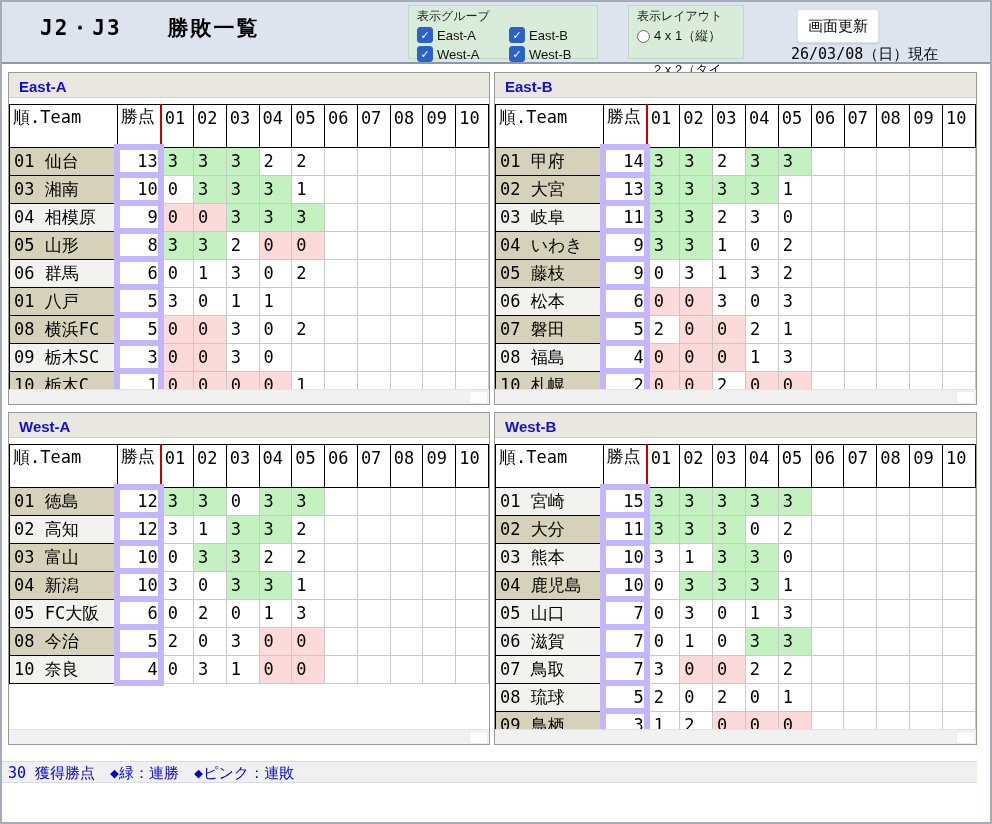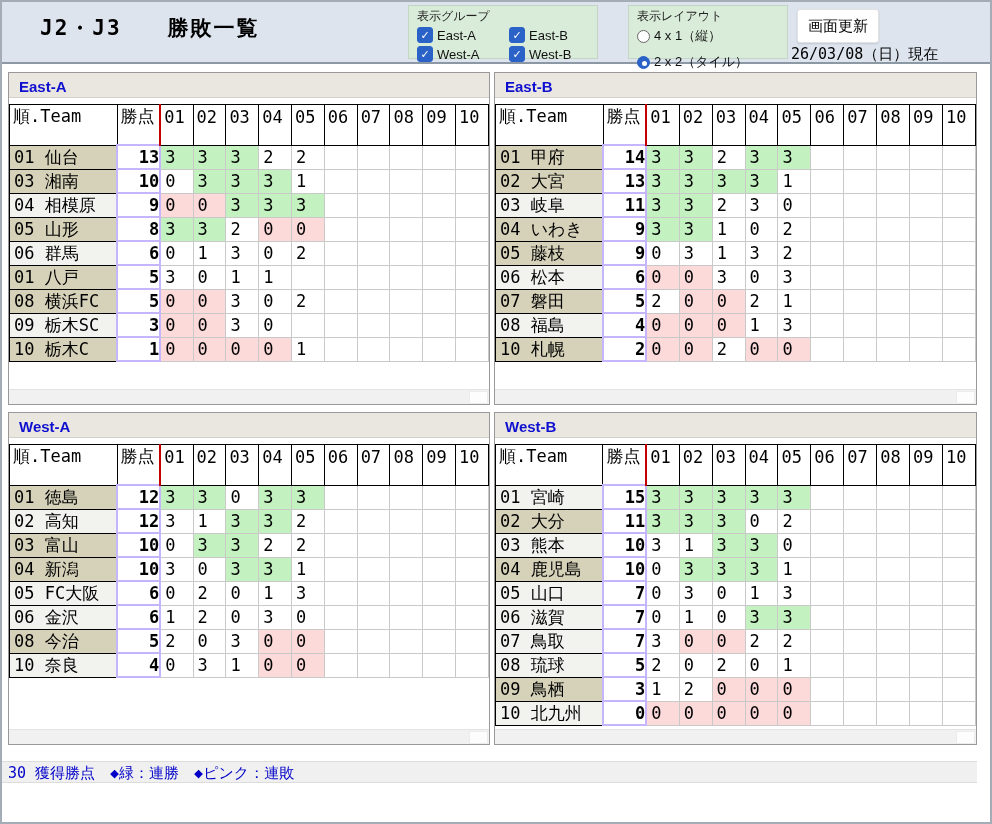--- a/index.html
+++ b/index.html
@@ -18,34 +18,34 @@
     position:absolute;left:38px;top:12px;
     font-size:21px;font-weight:bold;color:#000;letter-spacing:2px;
   }
   .groupbox{
     position:absolute;top:3px;background:#d9ecd9;border:1px solid #c3d6c3;
     box-sizing:border-box;padding:2px 8px 3px 8px;
     font-family:"Liberation Sans",sans-serif;
   }
   .gb-legend{font-size:12px;color:#222;display:block;margin-bottom:2px;}
   #group-box{left:406px;width:190px;height:54px;}
-  #layout-box{left:626px;width:160px;height:54px;}
+  #layout-box{left:626px;width:116px;height:54px;}
   .cb-grid{display:grid;grid-template-columns:92px auto;row-gap:3px;}
   label.cb,label.rb{display:flex;align-items:center;gap:4px;font-size:13px;color:#111;cursor:default;}
   .checkbox{
     width:14px;height:14px;border-radius:3px;background:#2b62c8;border:1px solid #2b62c8;
     color:#fff;font-size:11px;line-height:14px;text-align:center;flex:0 0 auto;
   }
   .radio{width:13px;height:13px;border-radius:50%;box-sizing:border-box;flex:0 0 auto;
     background:#fff;border:1px solid #666;position:relative;}
   .radio.selected{background:#2b62c8;border-color:#2b62c8;}
   .radio.selected::after{
     content:"";position:absolute;left:4px;top:4px;width:5px;height:5px;border-radius:50%;background:#fff;
   }
-  .rb-col{display:flex;flex-direction:column;gap:8px;}
+  .rb-col{display:flex;flex-direction:column;gap:16px;}
   .refresh-btn{
     position:absolute;left:795px;top:7px;width:82px;height:34px;
     background:#ffffff;border:1px solid #e2e2e2;border-radius:3px;
     font-family:"DejaVu Sans Mono",monospace;font-size:15px;color:#000;
     box-shadow:0 1px 2px rgba(0,0,0,.12);
   }
   .date{position:absolute;left:789px;top:43px;font-size:15px;color:#000;}
   
   #quadrants{
     margin:8px 0 0 6px;display:grid;
@@ -69,21 +69,21 @@
   thead th{
     height:23px;background:#fff;border:1px solid #000;
     text-align:left;padding:0 0 16px 3px;
   }
   tbody td{height:22px;padding:0;}
   td.name{
     background:#d6d2b9;border:1px solid #000;padding-left:4px;
     white-space:nowrap;overflow:hidden;
   }
   td.name.light{background:#f2f2ef;}
-  td.pts{border:2px solid #c4b5fd;text-align:right;background:#fff;font-weight:bold;}
+  td.pts{border:6px solid #c4b5fd;text-align:right;background:#fff;}
   td.r{border:1px solid #c9c9c9;padding-left:4px;background:#fff;}
   td.r.win{background:#c3f1c0;}
   td.r.lose{background:#fcdada;}
   .r0{border-left:2px solid #c40000 !important;}
   .hscroll{
     position:absolute;left:0;right:0;bottom:0;height:14px;
     background:#f1f1f1;border-top:1px solid #e3e3e3;
   }
   .hcorner{
     position:absolute;right:1px;top:1px;width:17px;height:11px;
@@ -579,34 +579,20 @@
               <td class="r">0</td>
               <td class="r">1</td>
               <td class="r">3</td>
               <td class="r"></td>
               <td class="r"></td>
               <td class="r"></td>
               <td class="r"></td>
               <td class="r"></td>
             </tr>
             <tr>
-              <td class="name light">06 金沢</td>
-              <td class="pts">6</td>
-              <td class="r r0">1</td>
-              <td class="r">2</td>
-              <td class="r">0</td>
-              <td class="r">3</td>
-              <td class="r">0</td>
-              <td class="r"></td>
-              <td class="r"></td>
-              <td class="r"></td>
-              <td class="r"></td>
-              <td class="r"></td>
-            </tr>
-            <tr>
               <td class="name">08 今治</td>
               <td class="pts">5</td>
               <td class="r r0">2</td>
               <td class="r">0</td>
               <td class="r">3</td>
               <td class="r lose">0</td>
               <td class="r lose">0</td>
               <td class="r"></td>
               <td class="r"></td>
               <td class="r"></td>

